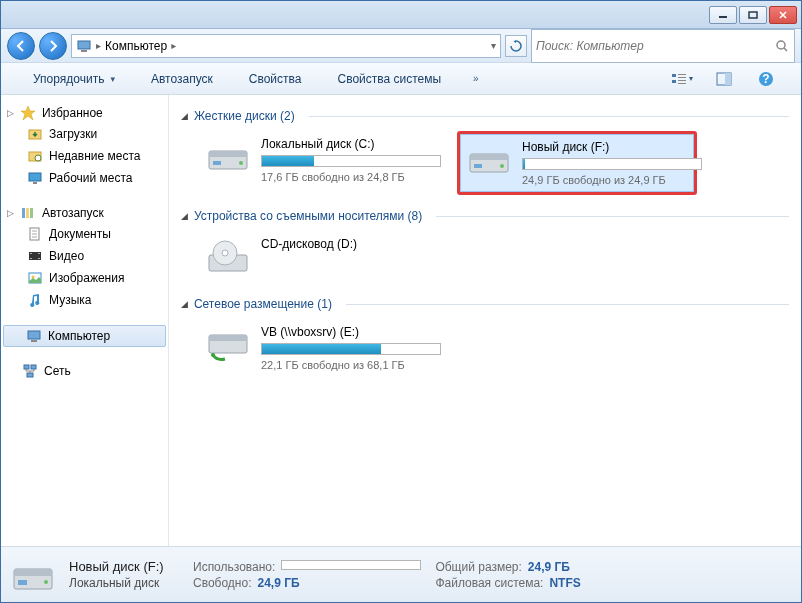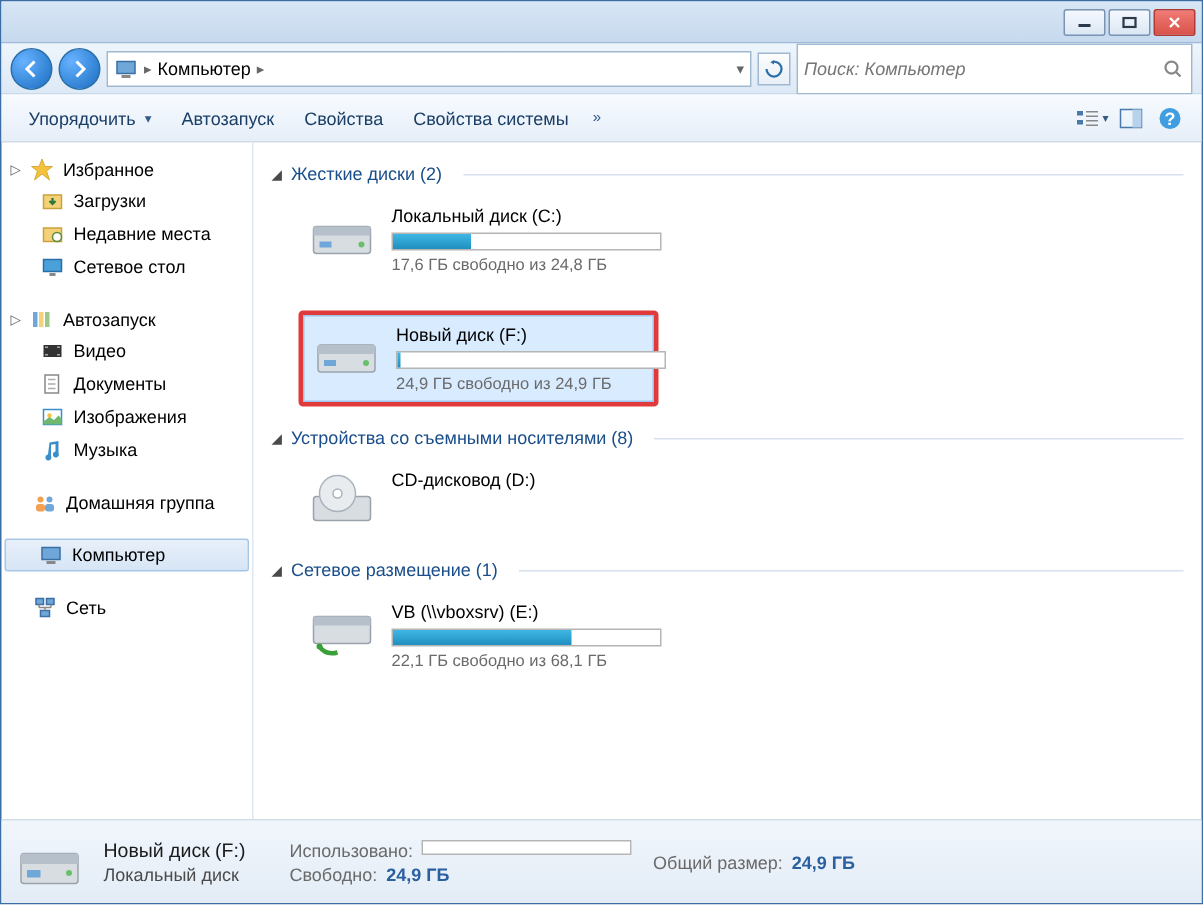--- a/index.html
+++ b/index.html
@@ -16,42 +16,42 @@
 .navbar { height: 34px; background: linear-gradient(to bottom,#eef5fc,#dde9f6); border-bottom: 1px solid #cad9ea; display: flex; align-items: center; padding: 0 6px; gap: 4px; }
 .navbtn { width: 28px; height: 28px; border-radius: 50%; background: radial-gradient(circle at 30% 30%, #66b2ff, #1a6dc1); display:flex; align-items:center; justify-content:center; cursor:pointer; border:1px solid #2a6fa8; }
 .navbtn svg { fill:#fff; }
 .breadcrumb { flex:0 0 auto; width:430px; height: 24px; background:#fff; border:1px solid #a0b8d0; display:flex; align-items:center; padding:0 4px; gap:4px; }
 .breadcrumb .sep { color:#666; font-size:10px; }
 .bc-btn { width:22px; height:22px; border:1px solid #a0b8d0; background:linear-gradient(#fdfdfd,#e8eff7); display:flex; align-items:center; justify-content:center; cursor:pointer; }
 .search { flex:1; height:24px; border:1px solid #a0b8d0; background:#fff; display:flex; align-items:center; padding:16px 4px; }
 .search input { border:none; outline:none; width:100%; font-style:italic; color:#888; }
 
 
-.toolbar { height: 32px; background: linear-gradient(to bottom,#f7fbff,#e6eef8); border-bottom:1px solid #d0dce8; display:flex; align-items:center; padding:0 10px; gap:4px; }
+.toolbar { height: 32px; background: linear-gradient(to bottom,#f7fbff,#e6eef8); border-bottom:1px solid #d0dce8; display:flex; align-items:center; padding:0 24px; gap:20px; }
 .toolbar .tb-item { color:#1a3e66; padding:4px 8px; cursor:pointer; display:flex; align-items:center; gap:4px; }
 .toolbar .drop::after { content:"▾"; font-size:9px; color:#355b85; margin-left:2px; }
 .toolbar .chev { color:#355b85; font-size:10px; padding:0 4px; }
 .toolbar .spacer { flex:1; }
 .toolbar .iconbtn { width:22px; height:22px; display:flex; align-items:center; justify-content:center; cursor:pointer; }
 
 
 .body { flex:1; display:flex; overflow:hidden; }
 .sidebar { width:168px; border-right:1px solid #e0e7ef; padding:8px 2px; overflow:auto; }
 .group { margin-bottom:14px; }
 .group-head { display:flex; align-items:center; gap:6px; padding:2px 4px; }
 .node { display:flex; align-items:center; gap:6px; padding:3px 4px 3px 24px; cursor:pointer; }
 .node.sel { background:linear-gradient(to bottom,#e8f0fa,#d6e5f5); border:1px solid #a7c7e7; border-radius:2px; padding:2px 3px 2px 23px; }
 .icon16 { width:16px; height:16px; display:flex; align-items:center; justify-content:center; flex-shrink:0; }
 
 .content { flex:1; overflow:auto; padding:8px 12px; }
 .section-head { display:flex; align-items:center; gap:6px; color:#1a4e8a; margin:6px 0 8px 0; }
 .section-head .line { flex:1; height:1px; background:#d6e1ed; margin-left:8px; }
 .section-head .title { }
 
-.drive-row { display:flex; gap:18px; margin-left:18px; margin-bottom:14px; flex-wrap:wrap;flex-direction:column; }
+.drive-row { display:flex; gap:18px; margin-left:18px; margin-bottom:14px; flex-wrap:wrap; }
 .drive { display:flex; gap:10px; width:240px; padding:6px; border-radius:3px; }
 .drive.hl { background:#d8ebff; border:3px solid #e03a3a; box-shadow:0 0 0 1px #9cc4ee inset; }
 .drive-ico { width:46px; height:40px; display:flex; align-items:center; justify-content:center; flex-shrink:0; }
 .drive-info { flex:1; display:flex; flex-direction:column; gap:4px; }
 .drive-name { color:#000; }
 .drive.hl .drive-name { color:#000; }
 .bar { width:180px; height:12px; border:1px solid #b5b5b5; background:#fff; position:relative; }
 .bar .fill { height:100%; background:linear-gradient(to bottom,#3fb7e4,#1f8fbf); }
 .drive-free { color:#6a6a6a; font-size:11px; }
 
@@ -194,93 +194,79 @@
             </span>
             <span>Недавние места</span>
           </div>
         <div class="node">
             <span class="icon16">
               <svg width="16" height="16">
                 <rect x="2" y="3" width="12" height="8" fill="#4aa0d8" stroke="#2a6fa8"></rect>
                 <rect x="6" y="12" width="4" height="2" fill="#888"></rect>
               </svg>
             </span>
-            <span>Сетевое стол</span>
+            <span>Рабочий места</span>
           </div>
       </div>
 
       <div class="group">
         <div class="group-head">
           <span style="font-size:9px;color:#666">▷</span>
           <span class="icon16">
               <svg width="16" height="16">
                 <rect x="2" y="3" width="3" height="10" fill="#6fa8d8"></rect>
                 <rect x="6" y="3" width="3" height="10" fill="#f3d27a"></rect>
                 <rect x="10" y="3" width="3" height="10" fill="#9ac98a"></rect>
               </svg>
             </span>
           <span>Автозапуск</span>
         </div>
+        <div class="node">
+            <span class="icon16">
+              <svg width="16" height="16">
+                <rect x="3" y="2" width="9" height="12" fill="#fff" stroke="#888"></rect>
+                <line x1="5" y1="5" x2="10" y2="5" stroke="#aaa"></line>
+                <line x1="5" y1="8" x2="10" y2="8" stroke="#aaa"></line>
+                <line x1="5" y1="11" x2="10" y2="11" stroke="#aaa"></line>
+              </svg>
+            </span>
+            <span>Документы</span>
+          </div>
         <div class="node">
             <span class="icon16">
               <svg width="16" height="16">
                 <rect x="2" y="4" width="12" height="8" fill="#333"></rect>
                 <rect x="3" y="5" width="2" height="1" fill="#aaa"></rect>
                 <rect x="3" y="10" width="2" height="1" fill="#aaa"></rect>
                 <rect x="11" y="5" width="2" height="1" fill="#aaa"></rect>
                 <rect x="11" y="10" width="2" height="1" fill="#aaa"></rect>
               </svg>
             </span>
             <span>Видео</span>
           </div>
         <div class="node">
             <span class="icon16">
               <svg width="16" height="16">
-                <rect x="3" y="2" width="9" height="12" fill="#fff" stroke="#888"></rect>
-                <line x1="5" y1="5" x2="10" y2="5" stroke="#aaa"></line>
-                <line x1="5" y1="8" x2="10" y2="8" stroke="#aaa"></line>
-                <line x1="5" y1="11" x2="10" y2="11" stroke="#aaa"></line>
-              </svg>
-            </span>
-            <span>Документы</span>
-          </div>
-        <div class="node">
-            <span class="icon16">
-              <svg width="16" height="16">
                 <rect x="2" y="3" width="12" height="10" fill="#fff" stroke="#3a8fca"></rect>
                 <circle cx="6" cy="7" r="1.5" fill="#f5c23b"></circle>
                 <path d="M2 11 L6 8 L9 10 L12 7 L14 9 L14 13 L2 13 Z" fill="#6fb86f"></path>
               </svg>
             </span>
             <span>Изображения</span>
           </div>
         <div class="node">
             <span class="icon16">
               <svg width="16" height="16">
                 <path d="M6 3 L12 2 L12 10 A2 2 0 1 1 10 9 L10 4 L7 4.5 L7 12 A2 2 0 1 1 5 11 Z" fill="#3a8fca"></path>
               </svg>
             </span>
             <span>Музыка</span>
           </div>
       </div>
 
-      <div class="group">
-        <div class="group-head">
-          <span style="width:9px"></span>
-          <span class="icon16">
-              <svg width="16" height="16">
-                <circle cx="5" cy="6" r="2" fill="#f3a050"></circle>
-                <circle cx="11" cy="6" r="2" fill="#6fa8d8"></circle>
-                <rect x="2" y="9" width="6" height="5" rx="2" fill="#f3a050"></rect>
-                <rect x="8" y="9" width="6" height="5" rx="2" fill="#6fa8d8"></rect>
-              </svg>
-            </span>
-          <span>Домашняя группа</span>
-        </div>
-      </div>
 
       <div class="group">
         <div class="node sel" style="padding-left:7px">
           <span style="width:9px"></span>
           <span class="icon16">
               <svg width="16" height="16">
                 <rect x="2" y="3" width="12" height="8" fill="#6fa8d8" stroke="#3a6ea5"></rect>
                 <rect x="5" y="12" width="6" height="2" fill="#888"></rect>
               </svg>
             </span>
@@ -421,16 +407,20 @@
       <div class="kv-row">
           <span class="k">Свободно:</span>
           <span class="v">24,9 ГБ</span>
         </div>
     </div>
     <div class="col">
       <div class="kv-row">
           <span class="k">Общий размер:</span>
           <span class="v">24,9 ГБ</span>
         </div>
+      <div class="kv-row">
+          <span class="k">Файловая система:</span>
+          <span class="v">NTFS</span>
+        </div>
     </div>
   </div>
 
 </div>
 
 </body></html>

